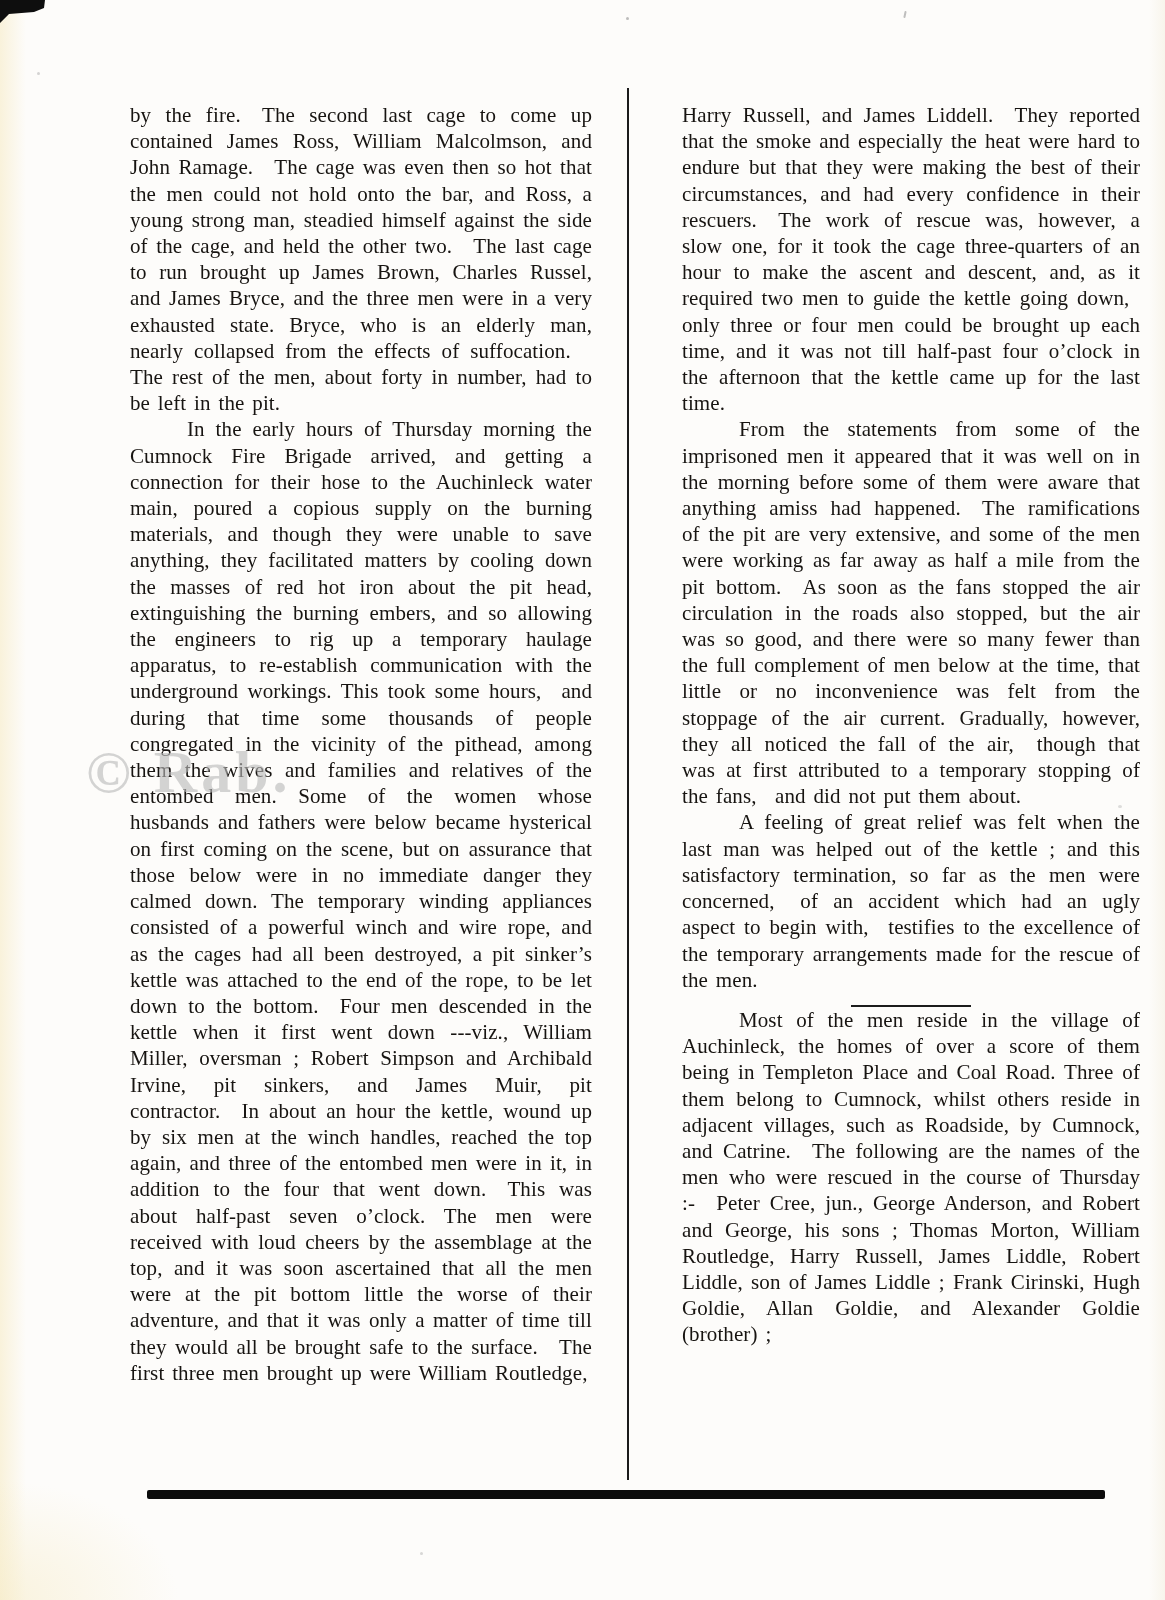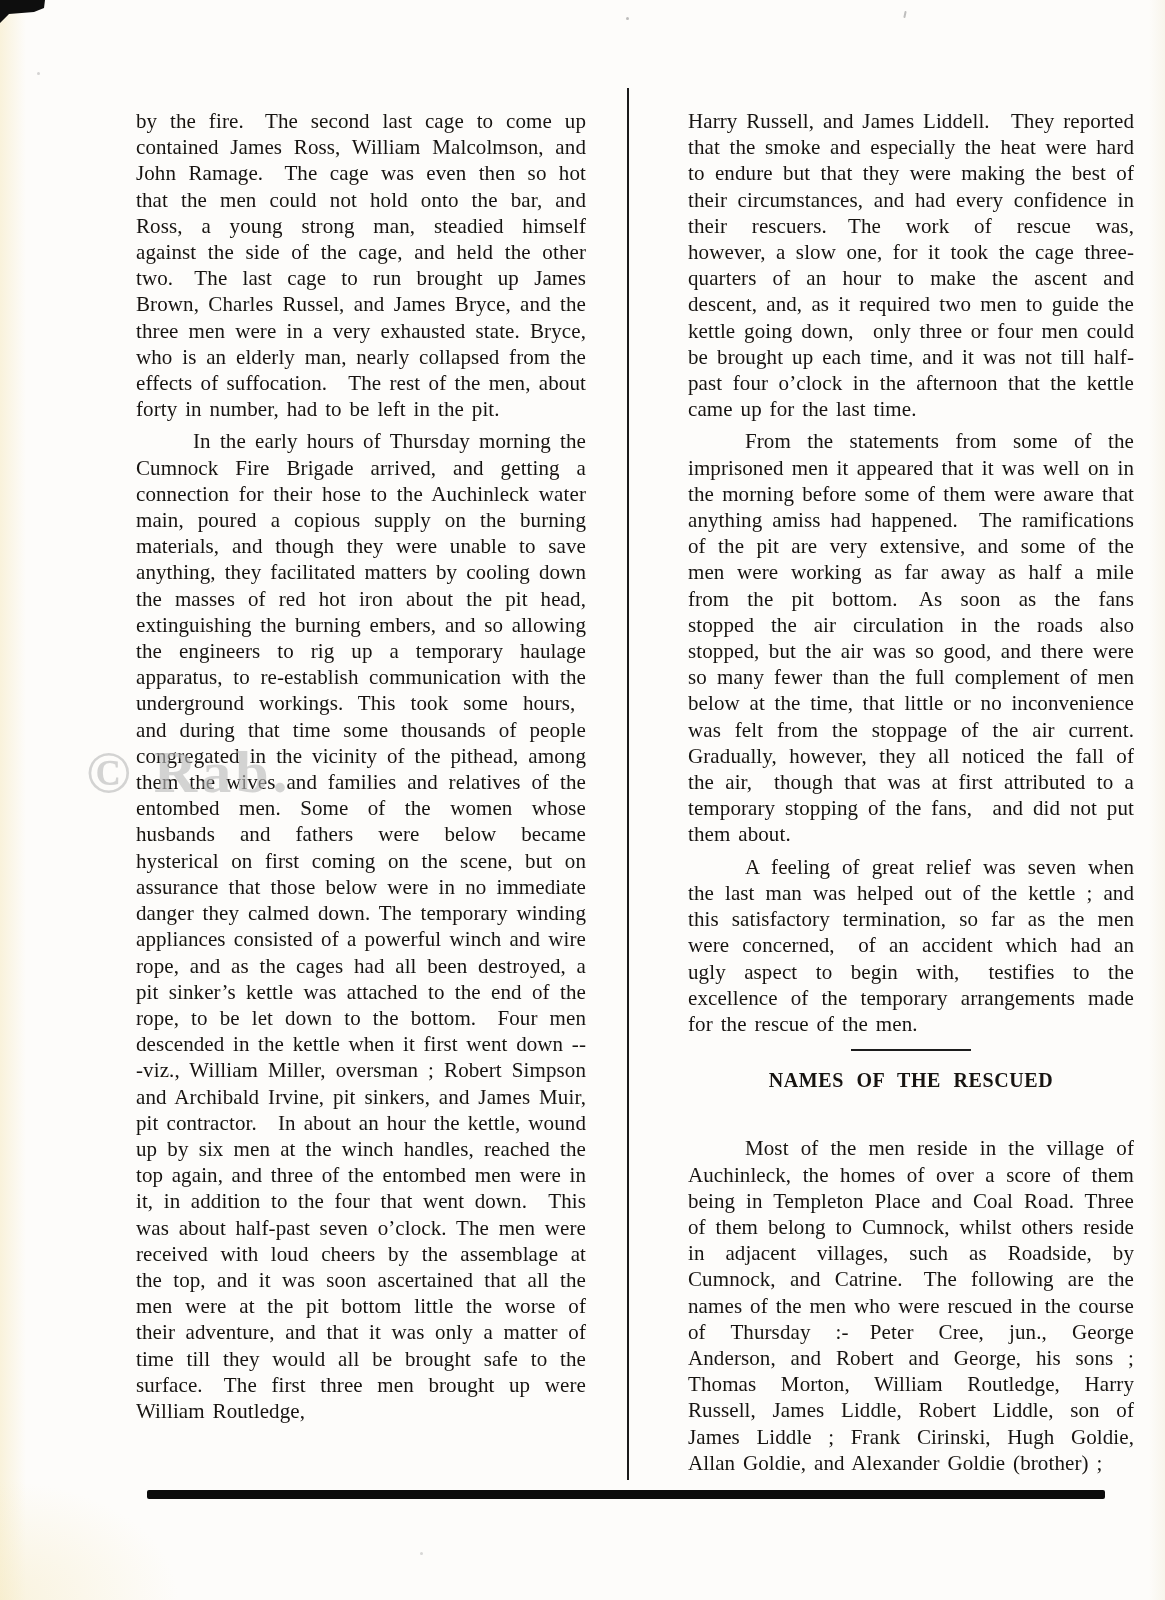--- a/index.html
+++ b/index.html
@@ -39,21 +39,21 @@
     position: absolute;
     top: 102px;
     font-size: 21px;
     line-height: 26.2px;
     word-spacing: 2.5px;
     letter-spacing: 0.1px;
   }
   .column-left  { left: 130px; width: 462px; }
   .column-right { left: 682px; width: 458px; }
   .para {
-    margin: 6px;
+    margin: 0;
     text-align: justify;
   }
   .para.indent { text-indent: 57px; }
   .section-rule {
     width: 120px; height: 2px;
     background: #1c1c1c;
     margin: 12px auto 0 auto;
   }
   .section-heading {
     margin: 16px 0 42px 0;
@@ -114,20 +114,19 @@
 <div class="speck speck-5"></div>
 
 <div class="column column-left">
     <p class="para">by the fire.  The second last cage to come up contained James Ross, William Malcolmson, and John Ramage.  The cage was even then so hot that the men could not hold onto the bar, and Ross, a young strong man, steadied himself against the side of the cage, and held the other two.  The last cage to run brought up James Brown, Charles Russel, and James Bryce, and the three men were in a very exhausted state. Bryce, who is an elderly man, nearly collapsed from the effects of suffocation.  The rest of the men, about forty in number, had to be left in the pit.</p>
     <p class="para indent">In the early hours of Thursday morning the Cumnock Fire Brigade arrived, and getting a connection for their hose to the Auchinleck water main, poured a copious supply on the burning materials, and though they were unable to save anything, they facilitated matters by cooling down the masses of red hot iron about the pit head, extinguishing the burning embers, and so allowing the engineers to rig up a temporary haulage apparatus, to re-establish communication with the underground workings. This took some hours,  and during that time some thousands of people congregated in the vicinity of the pithead, among them the wives and families and relatives of the entombed men. Some of the women whose husbands and fathers were below became hysterical on first coming on the scene, but on assurance that those below were in no immediate danger they calmed down. The temporary winding appliances consisted of a powerful winch and wire rope, and as the cages had all been destroyed, a pit sinker’s kettle was attached to the end of the rope, to be let down to the bottom.  Four men descended in the kettle when it first went down ---viz., William Miller, oversman ; Robert Simpson and Archibald Irvine, pit sinkers, and James Muir, pit contractor.  In about an hour the kettle, wound up by six men at the winch handles, reached the top again, and three of the entombed men were in it, in addition to the four that went down.  This was about half-past seven o’clock. The men were received with loud cheers by the assemblage at the top, and it was soon ascertained that all the men were at the pit bottom little the worse of their adventure, and that it was only a matter of time till they would all be brought safe to the surface.  The first three men brought up were William Routledge,</p>
   </div>
 <div class="column-divider"></div>
 <div class="column column-right">
     <p class="para">Harry Russell, and James Liddell.  They reported that the smoke and especially the heat were hard to endure but that they were making the best of their circumstances, and had every confidence in their rescuers.  The work of rescue was, however, a slow one, for it took the cage three-quarters of an hour to make the ascent and descent, and, as it required two men to guide the kettle going down,  only three or four men could be brought up each time, and it was not till half-past four o’clock in the afternoon that the kettle came up for the last time.</p>
     <p class="para indent">From the statements from some of the imprisoned men it appeared that it was well on in the morning before some of them were aware that anything amiss had happened.  The ramifications of the pit are very extensive, and some of the men were working as far away as half a mile from the pit bottom.  As soon as the fans stopped the air circulation in the roads also stopped, but the air was so good, and there were so many fewer than the full complement of men below at the time, that little or no inconvenience was felt from the stoppage of the air current. Gradually, however, they all noticed the fall of the air,  though that was at first attributed to a temporary stopping of the fans,  and did not put them about.</p>
-    <p class="para indent">A feeling of great relief was seven when the last man was helped out of the kettle ; and this satisfactory termination, so far as the men were concerned,  of an accident which had an ugly aspect to begin with,  testifies to the excellence of the temporary arrangements made for the rescue of the men.</p>
+    <p class="para indent">A feeling of great relief was felt when the last man was helped out of the kettle ; and this satisfactory termination, so far as the men were concerned,  of an accident which had an ugly aspect to begin with,  testifies to the excellence of the temporary arrangements made for the rescue of the men.</p>
     <div class="section-rule"></div>
-    <h2 class="section-heading">NAMES OF THE RESCUED</h2>
     <p class="para indent">Most of the men reside in the village of Auchinleck, the homes of over a score of them being in Templeton Place and Coal Road. Three of them belong to Cumnock, whilst others reside in adjacent villages, such as Roadside, by Cumnock, and Catrine.  The following are the names of the men who were rescued in the course of Thursday :-  Peter Cree, jun., George Anderson, and Robert and George, his sons ; Thomas Morton, William Routledge, Harry Russell, James Liddle, Robert Liddle, son of James Liddle ; Frank Cirinski, Hugh Goldie, Allan Goldie, and Alexander Goldie (brother) ;</p>
   </div>
 <div class="bottom-rule"></div>
 
 <div class="watermark">© Rab.</div>
 
 </body></html>

